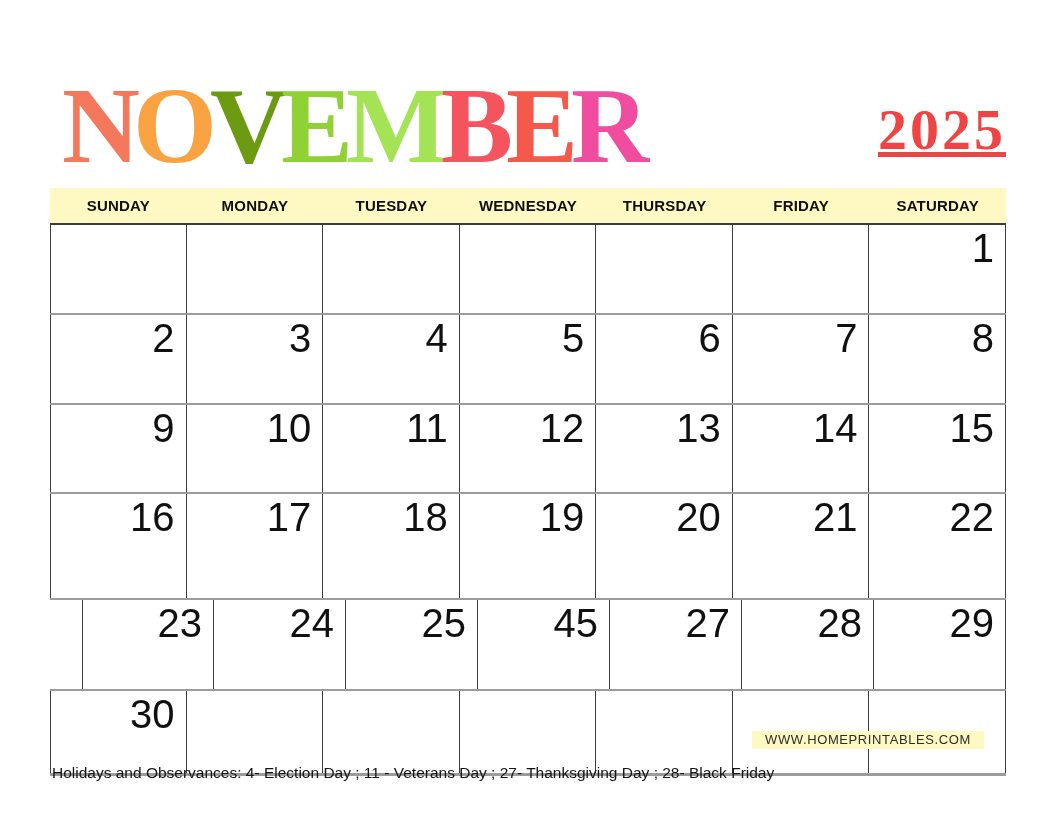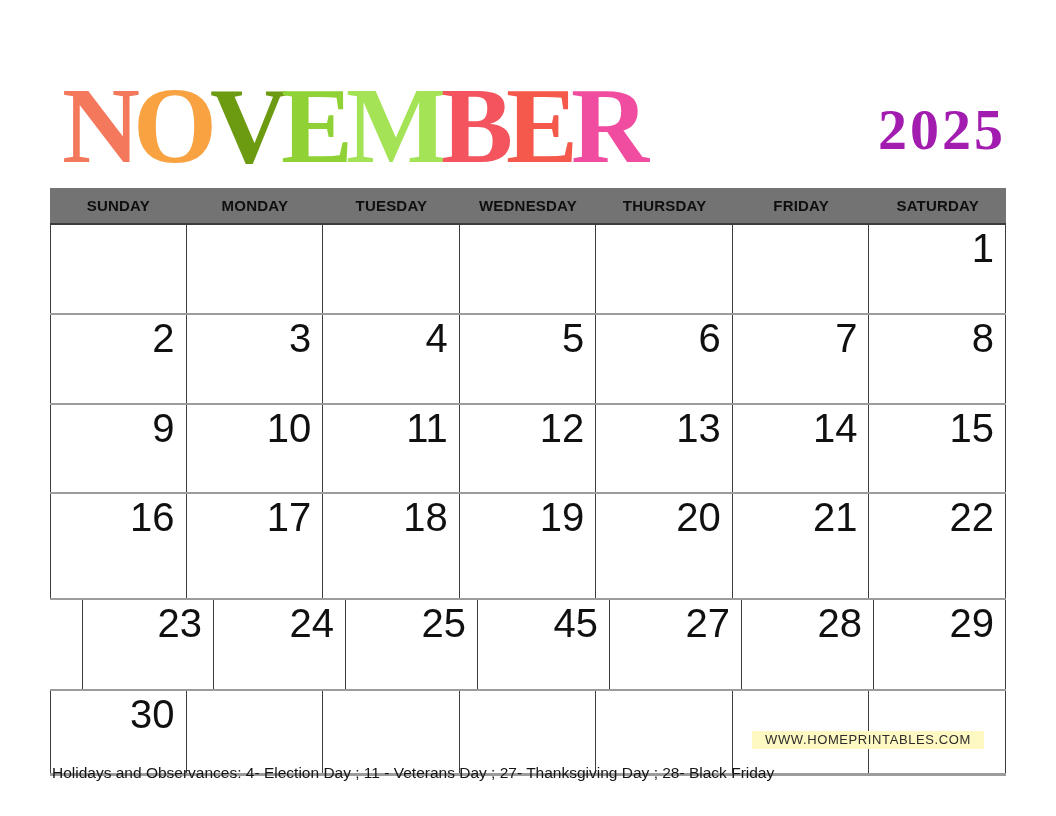--- a/index.html
+++ b/index.html
@@ -56,23 +56,23 @@
     position:absolute;left:52px;top:764px;
     font-family:Liberation Sans, sans-serif;font-size:15.5px;color:#141414;
     line-height:1.2;
   }
 </style>
 </head>
 <body>
 
 <h1 class="title-word"><span style="color: rgb(244, 120, 92);">N</span><span style="color: rgb(249, 162, 66);">O</span><span style="color: rgb(108, 155, 18);">V</span><span style="color: rgb(144, 210, 54);">E</span><span style="color: rgb(164, 227, 86);">M</span><span style="color: rgb(244, 84, 94);">B</span><span style="color: rgb(244, 89, 75);">E</span><span style="color: rgb(240, 77, 160);">R</span></h1>
 
-<div class="year" style="color: #a21caf;">2025</div>
+<div class="year" style="color: #ef4444; text-decoration: underline;">2025</div>
 
-<div class="weekday-band" style="background: #737373;">
+<div class="weekday-band" style="background: #fef9c3;">
     <div class="weekday">SUNDAY</div>
     <div class="weekday">MONDAY</div>
     <div class="weekday">TUESDAY</div>
     <div class="weekday">WEDNESDAY</div>
     <div class="weekday">THURSDAY</div>
     <div class="weekday">FRIDAY</div>
     <div class="weekday">SATURDAY</div>
   </div>
 
 <div class="grid">

